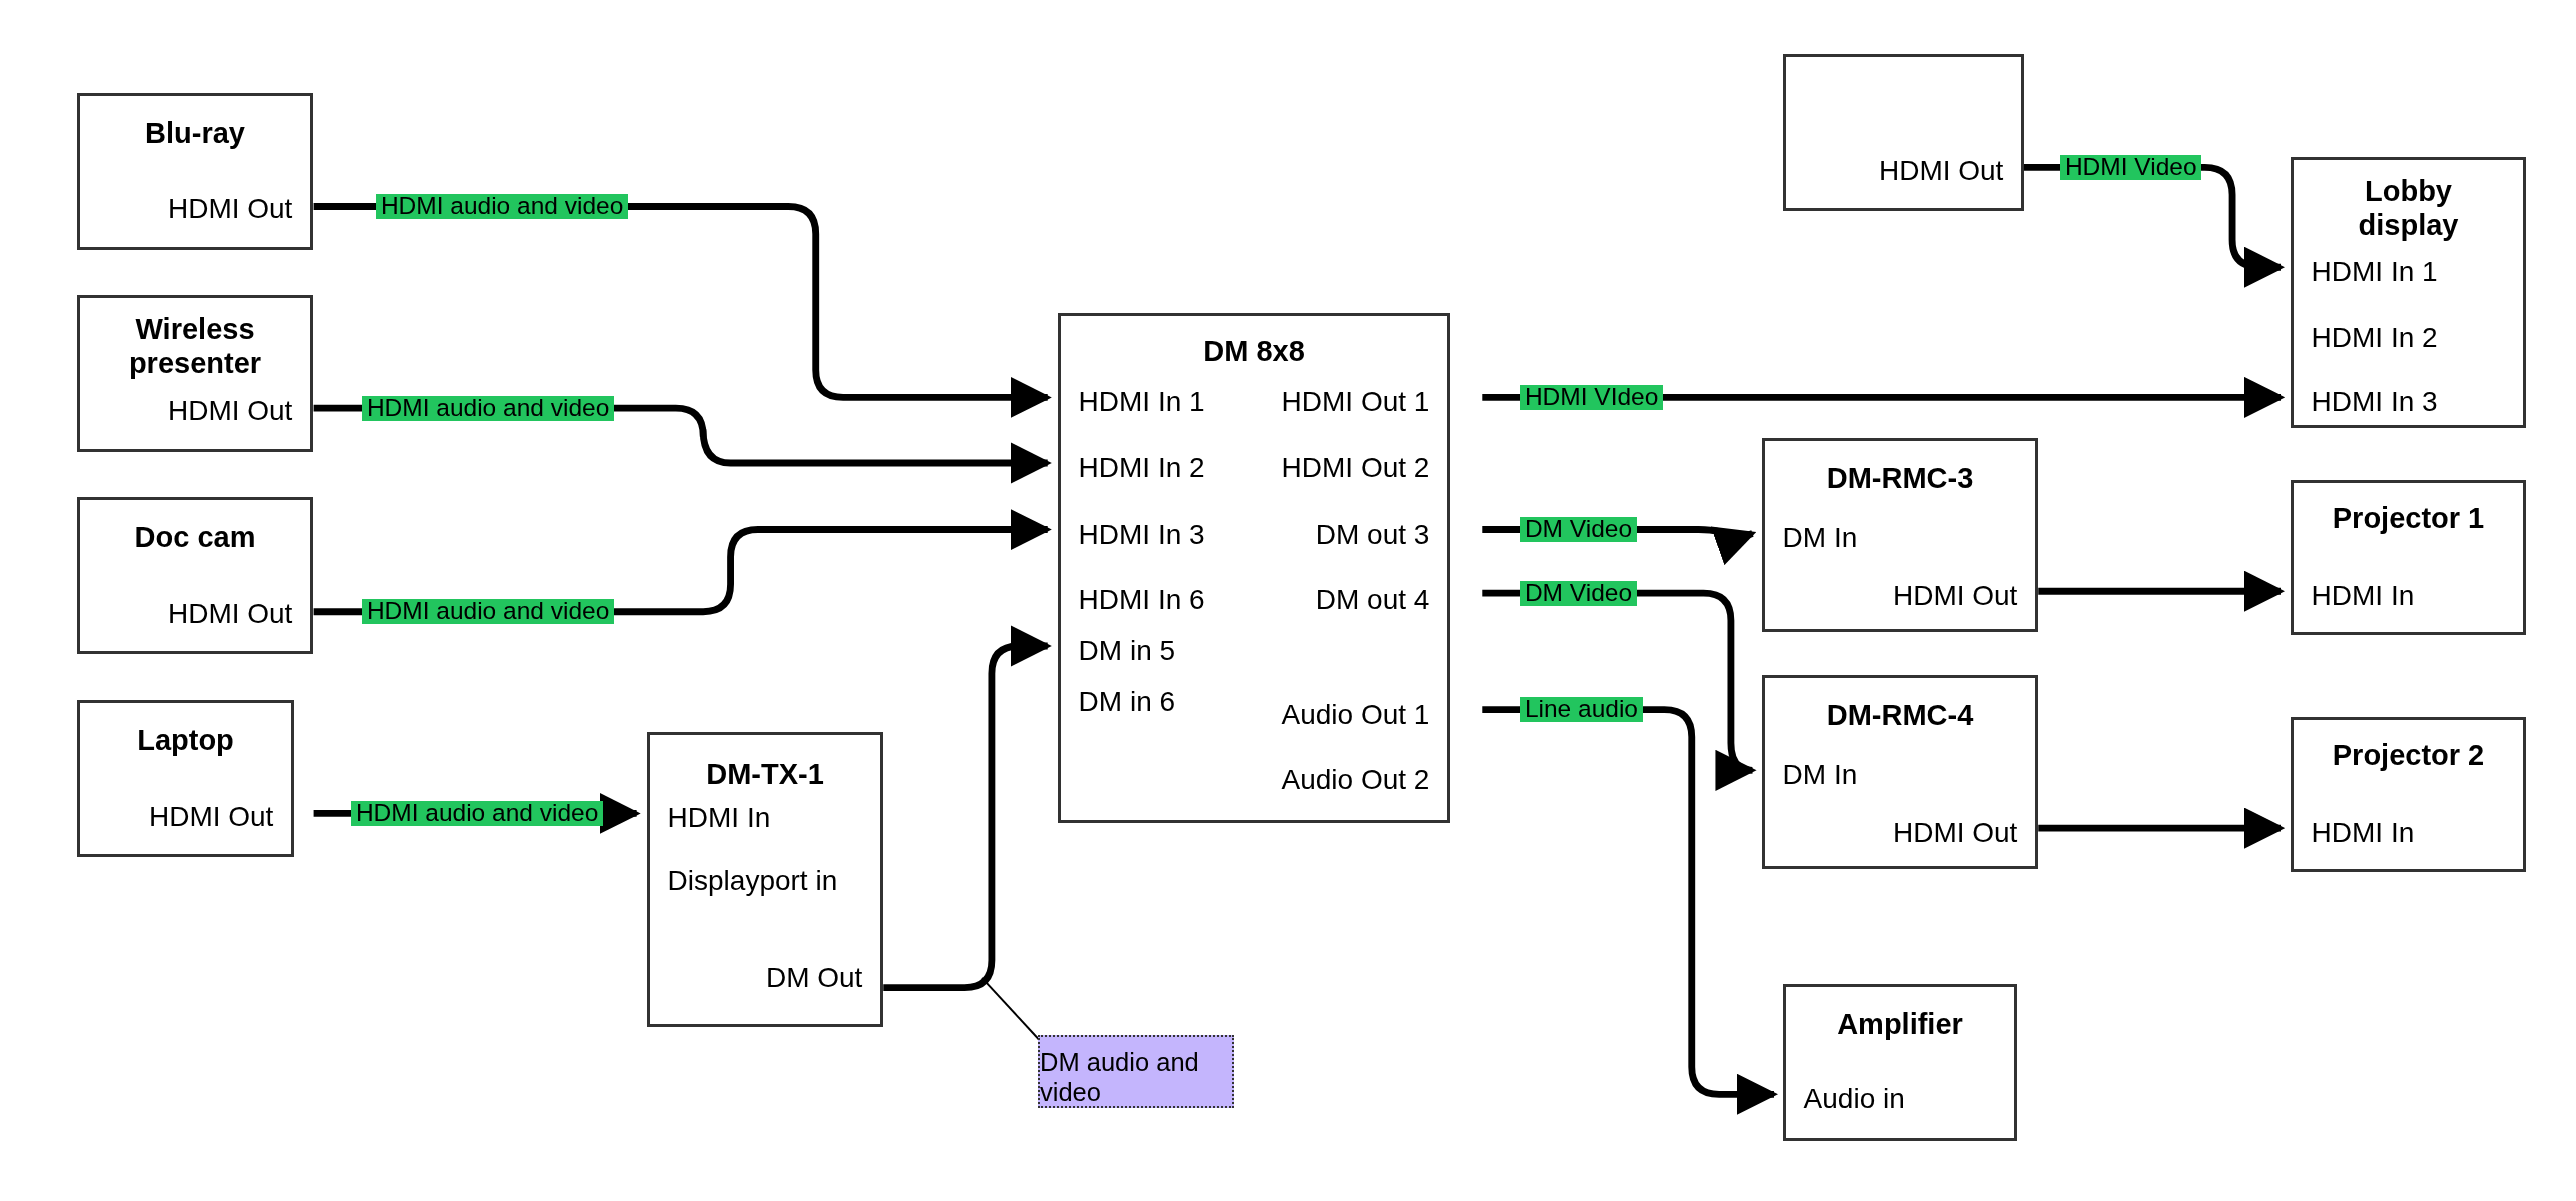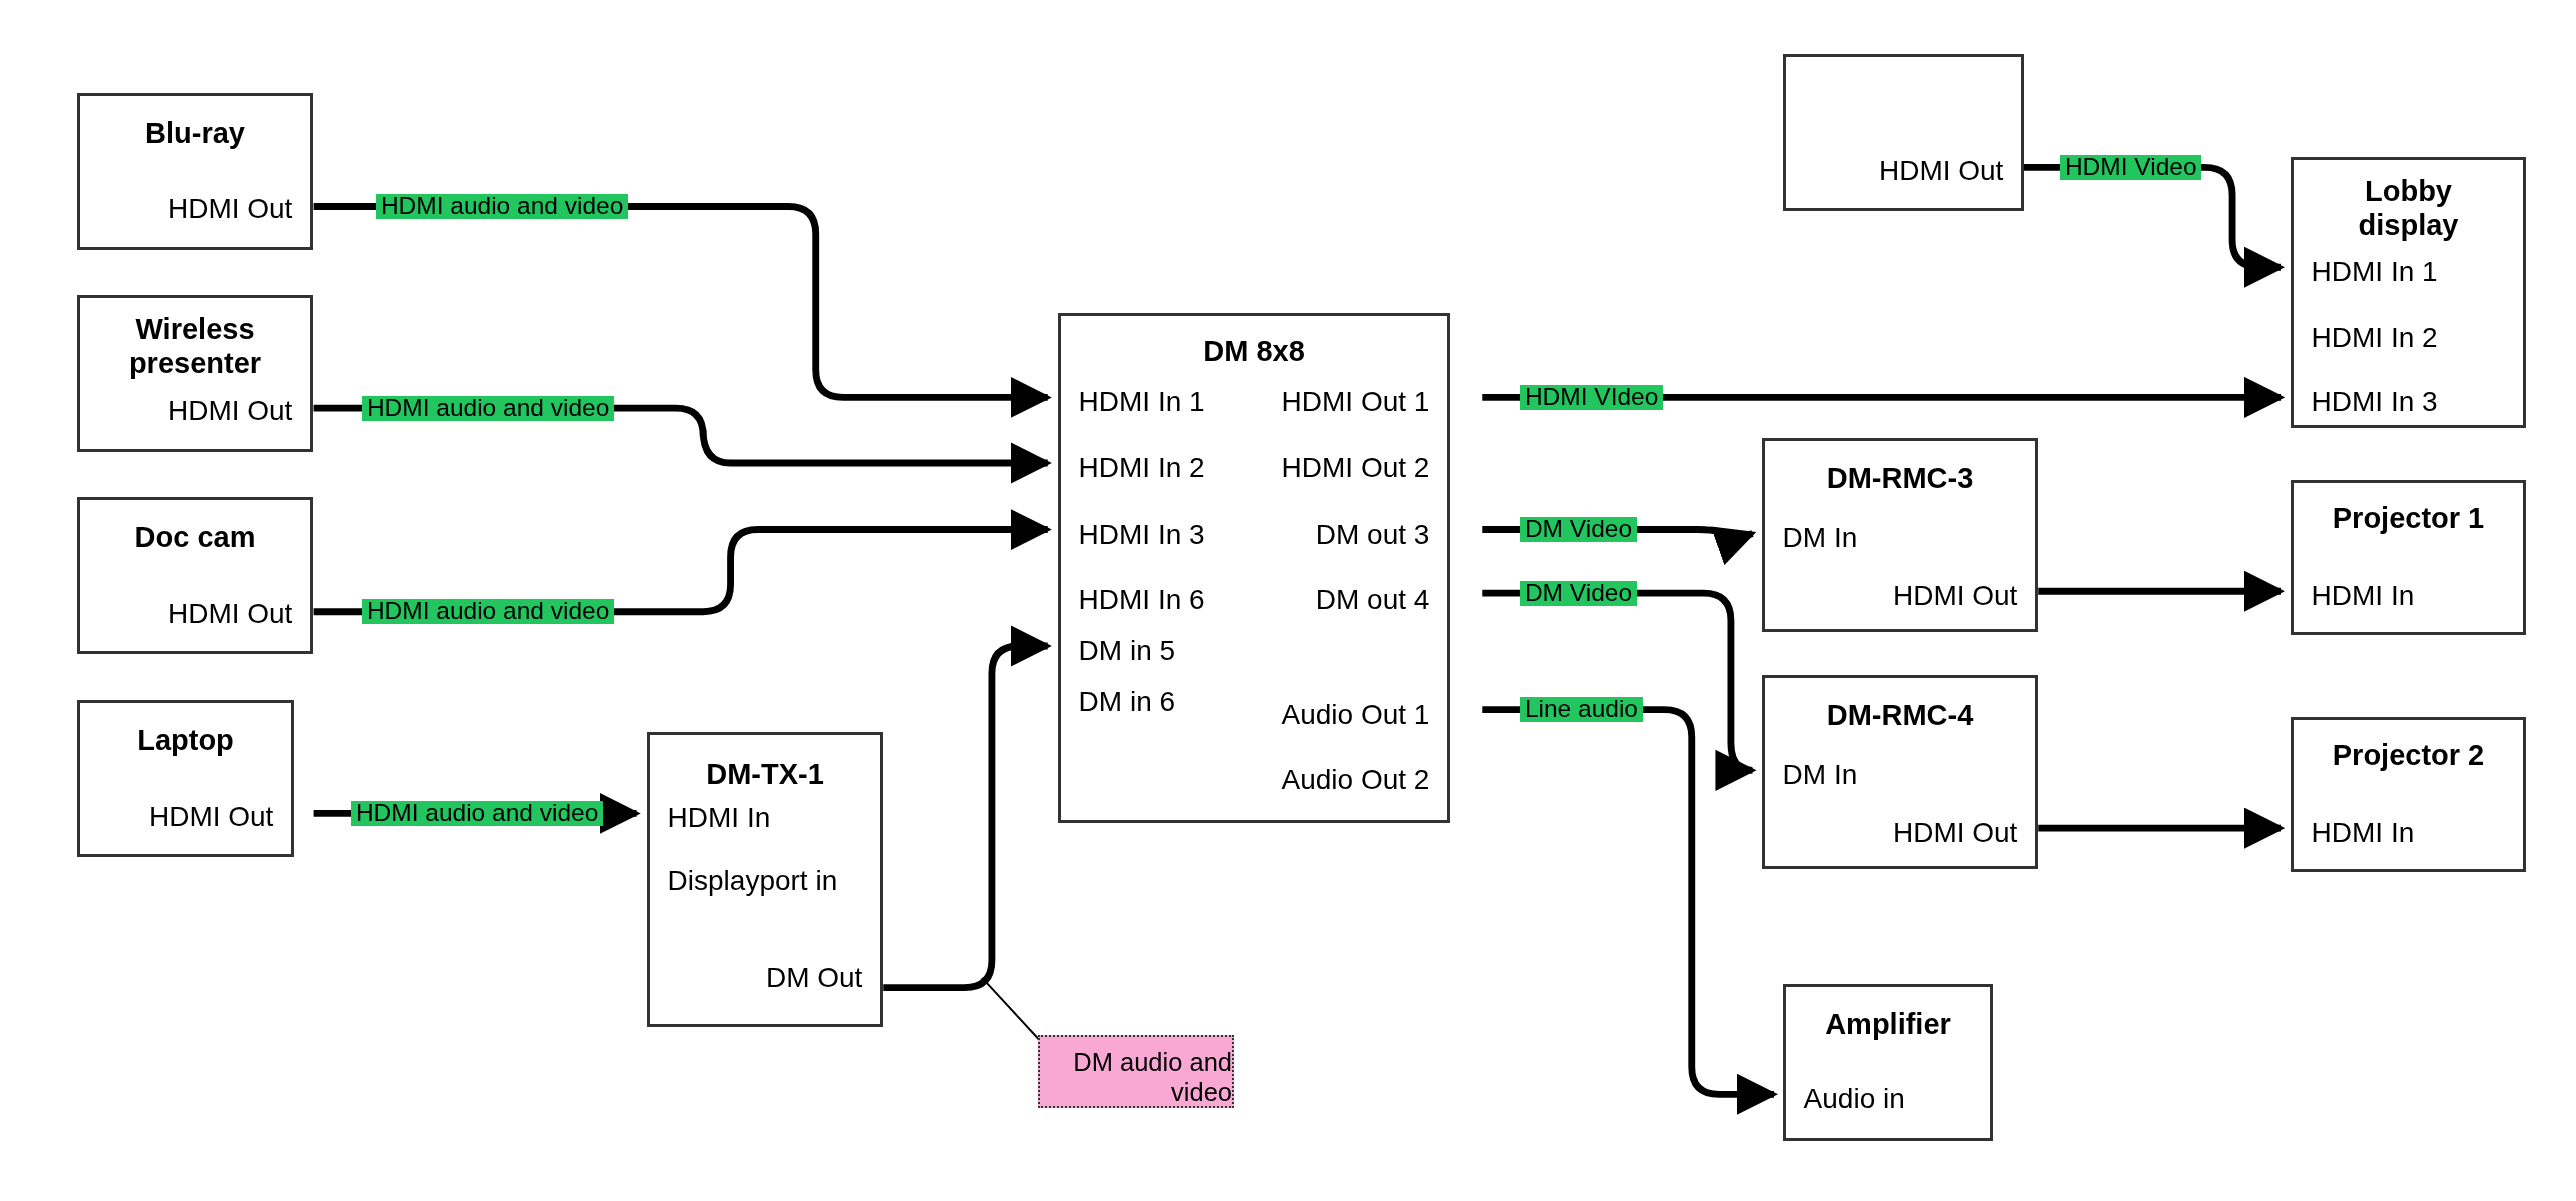--- a/index.html
+++ b/index.html
@@ -46,24 +46,24 @@
     font-size: 28px;
     color: #000000;
     white-space: nowrap;
   }
   .port.left  { left: 17.6px;  text-align: left; }
   .port.right { right: 17.6px; text-align: right; }
   .callout {
     position: absolute;
     box-sizing: border-box;
     border: 2.9px dotted #333333;
-    background: #f9a8d4;
+    background: #c4b5fd;
     font-size: 25.5px;
     color: #000000;
-    text-align: right;
+    text-align: left;
     line-height: 1.2;
     padding-top: 9.8px;
     z-index: 2;
   }
   .wire-label {
     position: absolute;
     font-size: 24.5px;
     color: #000000;
     white-space: nowrap;
     background: #22c55e;
@@ -203,21 +203,21 @@
   <div class="node" style="left:2291px; top:480px; width:235px; height:155px;">
     <div class="node-title" style="top:17.6px;">Projector 1</div>
     <div class="port left" style="top:97px;">HDMI In</div>
   </div>
 
   <div class="node" style="left:2291px; top:717px; width:235px; height:155px;">
     <div class="node-title" style="top:17.6px;">Projector 2</div>
     <div class="port left" style="top:97px;">HDMI In</div>
   </div>
 
-  <div class="node" style="left:1783px; top:984px; width:210px; height:157px;">
+  <div class="node" style="left:1783px; top:984px; width:234px; height:157px;">
     <div class="node-title" style="top:19.6px;">Amplifier</div>
     <div class="port left" style="top:96px;">Audio in</div>
   </div>
 
   <div class="callout" style="left:1038px; top:1035px; width:196px; height:73px;">DM audio and video</div>
 
 </div>
 
 
 </body></html>

